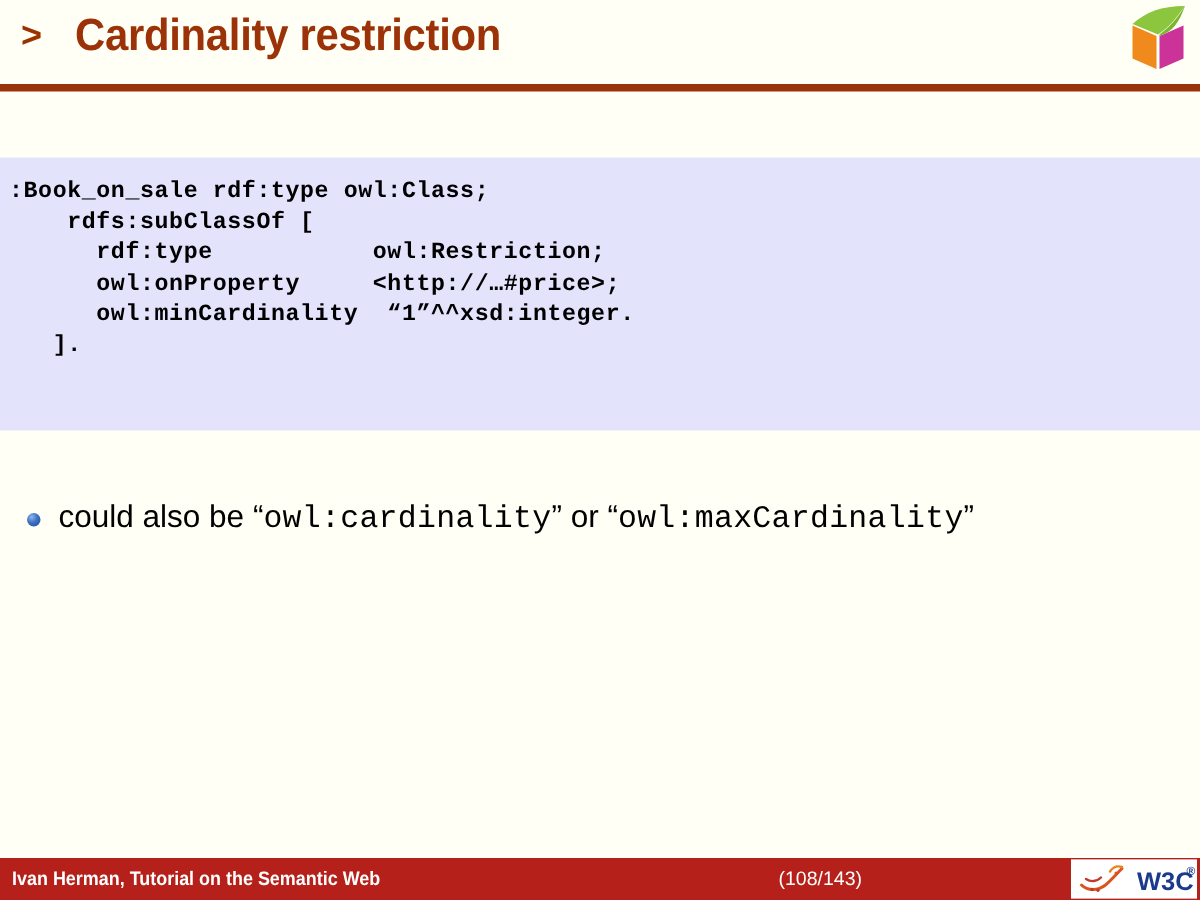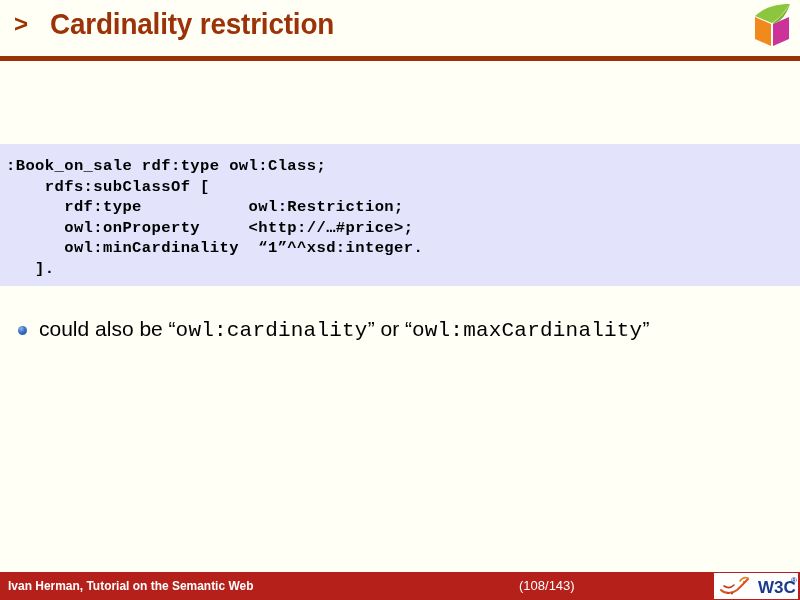--- a/index.html
+++ b/index.html
@@ -63,42 +63,41 @@
     width: 44px;
     height: 46px;
   }
 
   
   #code-block {
     position: absolute;
     left: 0;
     top: 105px;
     width: 800px;
-    height: 142px;
+    height: 182px;
     background: #e3e3fb;
     box-sizing: border-box;
-    margin-top: 39px;
   }
   #code-text {
     margin: 0;
     padding: 12px 0 0 6px;
     font-family: "Liberation Mono", "DejaVu Sans Mono", monospace;
     font-size: 15.5px;
     font-weight: bold;
     line-height: 20.5px;
     color: #000000;
     white-space: pre;
     letter-spacing: 0.4px;
   }
 
   
   #bullet-list {
     position: absolute;
     left: 0;
-    top: 314px;
+    top: 330px;
     width: 800px;
   }
   .bullet-row {
     display: flex;
     align-items: flex-start;
     padding-left: 18px;
   }
   .bullet-dot {
     width: 9px;
     height: 9px;

